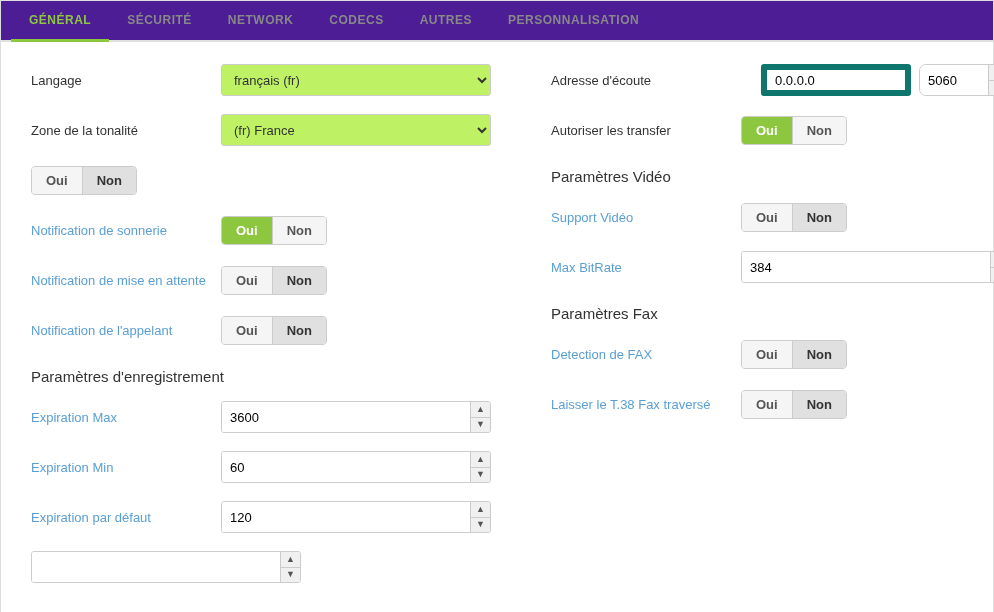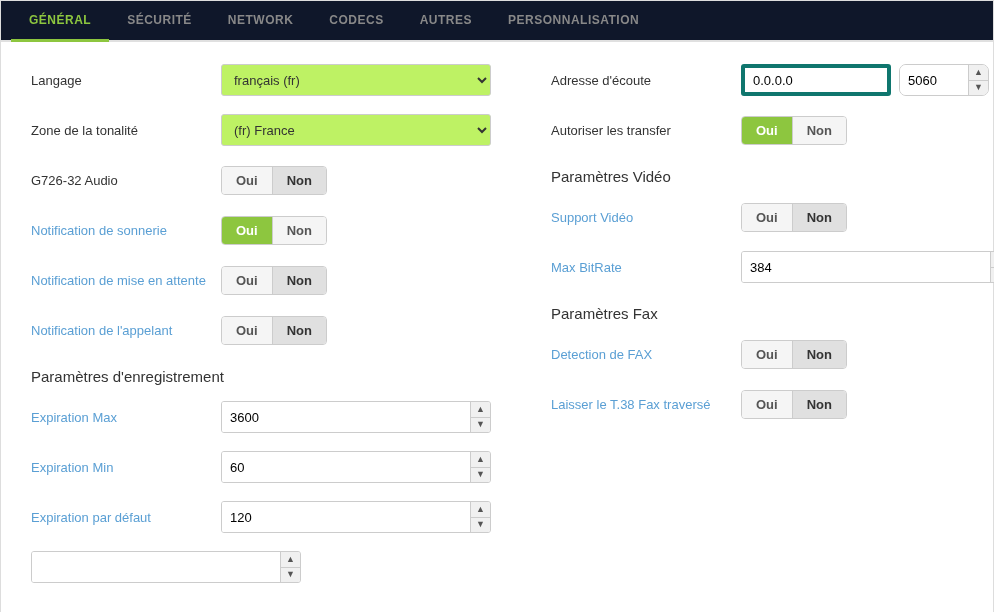--- a/index.html
+++ b/index.html
@@ -12,21 +12,21 @@
     .app-container {
       width: 994px;
       min-height: 612px;
       background: #fff;
       border: 1px solid #ddd;
     }
     
     .tabs {
       display: flex;
       border-bottom: 2px solid #e0e0e0;
-      background: #0f172a;
+      background: #4c1d95;
       padding: 0 10px;
     }
     .tab {
       padding: 12px 18px;
       font-size: 12px;
       font-weight: bold;
       color: #888;
       cursor: pointer;
       letter-spacing: 0.5px;
       text-transform: uppercase;
@@ -152,24 +152,25 @@
       padding: 0;
       line-height: 1;
     }
     .spinner-btn:first-child {
       border-bottom: 1px solid #ccc;
     }
     
     .address-input {
       width: 150px;
       height: 32px;
-      border: 4px solid #0f766e;
+      border: 6px solid #0f766e;
       border-radius: 3px;
       padding: 0 8px;
       font-size: 13px;
+      margin-left: 20px;
     }
     
     .port-spinner-wrap {
       display: flex;
       align-items: stretch;
       border: 1px solid #ccc;
       border-radius: 7px;
       overflow: hidden;
       width: 90px;
       height: 32px;
@@ -210,21 +211,20 @@
       </div>
 
       <div class="form-row">
         <span class="form-label dark">Zone de la tonalité</span>
         <select class="form-select">
           <option>(fr) France</option>
         </select>
       </div>
 
       <div class="form-row">
-        <span class="form-label dark">G726-32 Audio</span>
         <div class="toggle-group">
           <button class="toggle-btn">Oui</button>
           <div class="toggle-divider"></div>
           <button class="toggle-btn active-no">Non</button>
         </div>
       </div>
 
 
       <div class="form-row">
         <span class="form-label">Notification de sonnerie</span>

